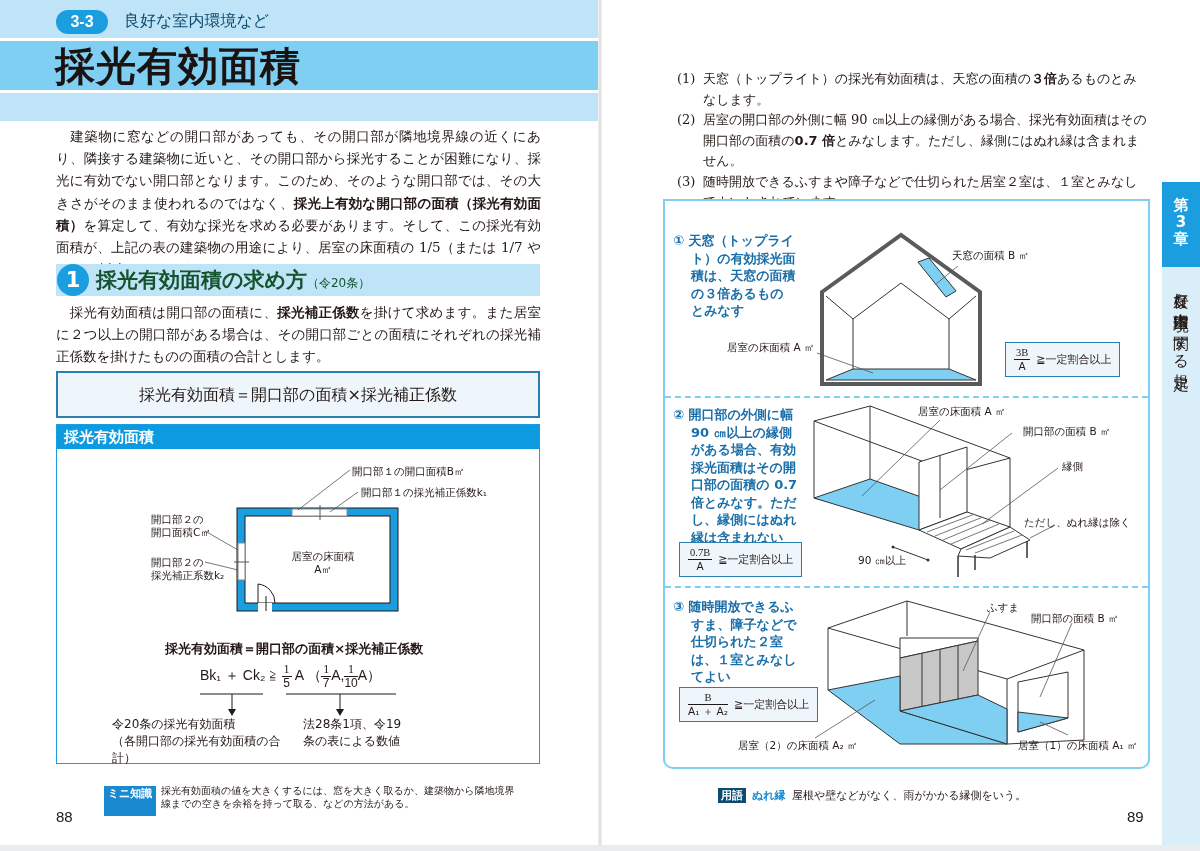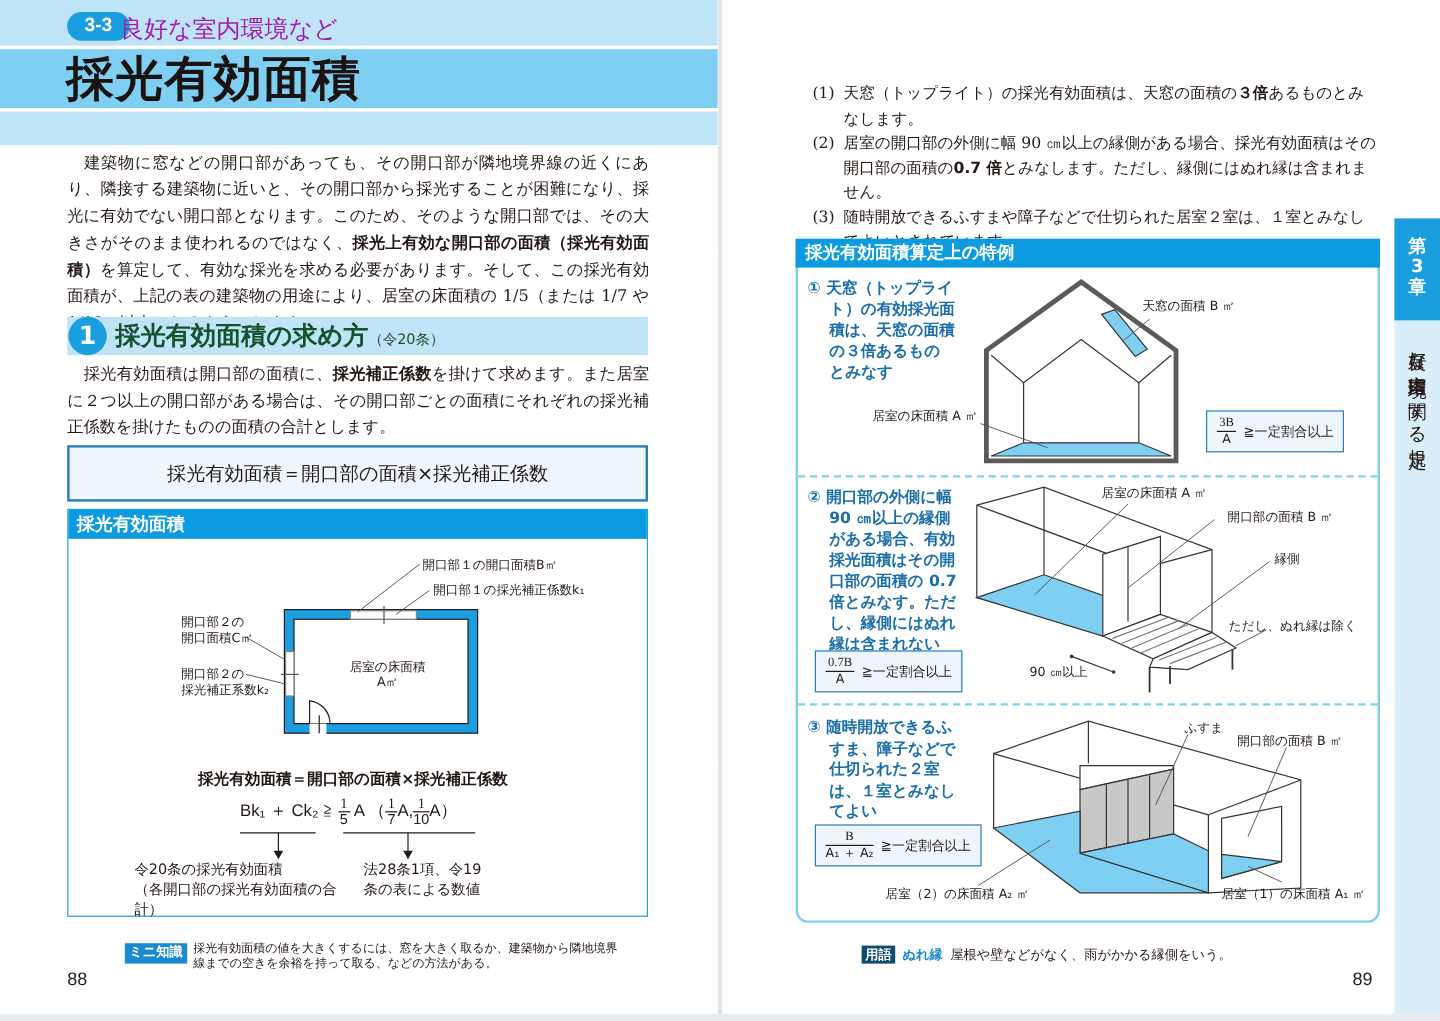--- a/index.html
+++ b/index.html
@@ -8,21 +8,21 @@
   .spread { position: absolute; left: 0; top: 0; width: 1200px; height: 845px; background: #fff; }
   .page-left { position: absolute; left: 0; top: 0; width: 600px; height: 845px; background: #fff; }
   .page-right { position: absolute; left: 600px; top: 0; width: 600px; height: 845px; background: #fff; }
   .gutter { position: absolute; left: 598px; top: 0; width: 4px; height: 845px; background: linear-gradient(90deg,#f3f3f3,#dcdcdc,#f3f3f3); }
 
   
   .band-top { position: absolute; left: 0; top: 0; width: 600px; height: 38px; background: #bfe3f7; }
   .band-title { position: absolute; left: 0; top: 41px; width: 600px; height: 49px; background: #7fcff3; }
   .band-sub { position: absolute; left: 0; top: 93px; width: 600px; height: 28px; background: #bfe3f7; }
   .sec-pill { position: absolute; left: 56px; top: 10px; height: 24px; width: 52px; border-radius: 12px; background: #1a9ee0; color: #fff; font-weight: bold; font-size: 16px; text-align: center; line-height: 24px; font-family: "Liberation Sans", sans-serif; }
-  .sec-name { position: absolute; left: 100px; top: 11px; font-size: 20px; color: #a21caf; }
+  .sec-name { position: absolute; left: 124px; top: 11px; font-size: 16px; color: #0c4a6e; }
   .page-title { position: absolute; left: 55px; top: 42px; font-size: 40px; font-weight: bold; letter-spacing: 1px; line-height: 48px; color: #1a1311; }
   .subtitle { position: absolute; left: 56px; top: 97px; font-size: 15px; font-weight: bold; color: #1a6fa8; }
 
   .body-text { position: absolute; font-family: "DejaVu Serif", "Liberation Serif", serif; font-size: 13.5px; line-height: 22.2px; color: #231815; text-align: justify; }
   .body-text b { font-family: "DejaVu Sans", sans-serif; font-weight: bold; }
   .intro { left: 56px; top: 125px; width: 485px; }
 
   .h2-band { position: absolute; left: 56px; top: 264px; width: 484px; height: 32px; background: #bfe3f7; }
   .h2-num { position: absolute; left: 57px; top: 264px; width: 32px; height: 32px; border-radius: 50%; background: #1a9ee0; color: #fff; font-weight: bold; font-size: 21px; text-align: center; line-height: 32px; }
   .h2-text { position: absolute; left: 96px; top: 266px; font-size: 21px; font-weight: bold; color: #14532d; }
@@ -35,21 +35,21 @@
   .panel-head { position: absolute; left: 0; top: 0; width: 100%; height: 24px; background: #0c9be0; color: #fff; font-weight: bold; font-size: 15px; line-height: 24px; padding-left: 7px; }
 
   .lbl { position: absolute; font-size: 10.5px; line-height: 13px; color: #231815; white-space: nowrap; }
   .eq-title { position: absolute; left: 165px; top: 640px; font-size: 13px; font-weight: bold; }
   .eq { position: absolute; left: 200px; top: 663px; font-size: 14px; font-family: "Liberation Sans", sans-serif; }
   .frac { display: inline-block; vertical-align: middle; text-align: center; font-size: 12px; line-height: 13px; }
   .frac span { display: block; }
   .frac .num { border-bottom: 1px solid #231815; padding: 0 2px; font-family: Liberation Serif, serif; }
   .eq-note { position: absolute; font-size: 12px; line-height: 17px; text-align: left; }
 
-  .mini-badge { position: absolute; left: 104px; top: 786px; width: 52px; height: 17px; background: #1a8ad0; color: #fff; font-weight: bold; font-size: 11px; line-height: 15px; text-align: center; }
+  .mini-badge { position: absolute; left: 104px; top: 786px; width: 52px; height: 30px; background: #1a8ad0; color: #fff; font-weight: bold; font-size: 11px; line-height: 15px; text-align: center; }
   .mini-text { position: absolute; left: 161px; top: 784px; width: 360px; font-size: 10px; line-height: 13px; }
   .page-num { position: absolute; font-size: 15px; font-family: "Liberation Sans", sans-serif; }
 
   
   .r-heading { position: absolute; left: 665px; top: 50px; font-size: 13.5px; font-weight: bold; }
   .r-heading .circ { color: #1a8ad0; font-weight: normal; }
   .r-list { position: absolute; left: 677px; top: 69px; width: 472px; font-family: "DejaVu Serif", serif; font-size: 13px; line-height: 20.5px; }
   .r-item { display: flex; }
   .r-item .n { width: 26px; flex: none; }
   .r-item .t { flex: 1; }
@@ -163,21 +163,20 @@
         <span class="n">(2)</span>
         <span class="t"><span>居室の開口部の外側に幅 90 ㎝以上の縁側がある場合、採光有効面積はその開口部の面積の</span><b>0.7 倍</b><span>とみなします。ただし、縁側にはぬれ縁は含まれません。</span></span>
       </div>
     <div class="r-item">
         <span class="n">(3)</span>
         <span class="t"><span>随時開放できるふすまや障子などで仕切られた居室２室は、１室とみなしてよいとされています。</span></span>
       </div>
   </div>
 
   <div class="r-panel">
-    <div class="r-panel-head">採光有効面積算定上の特例</div>
     <div class="r-sep" style="top:195px;"></div>
     <div class="r-sep" style="top:385px;"></div>
 
     <div class="case-text" style="top:31px;">
       <span>①</span> <span>天窓（トップライ</span>
       <span class="ind">ト）の有効採光面</span>
       <span class="ind">積は、天窓の面積</span>
       <span class="ind">の３倍あるもの</span>
       <span class="ind">とみなす</span>
     </div>

